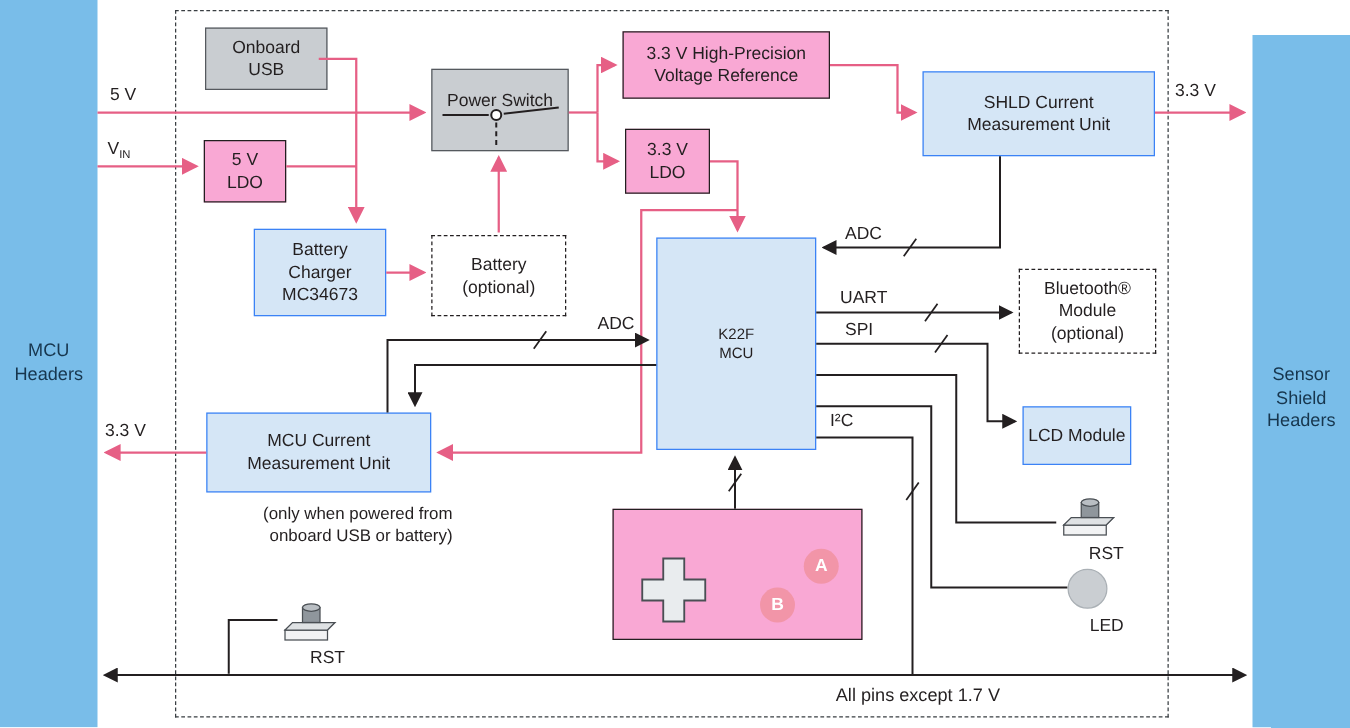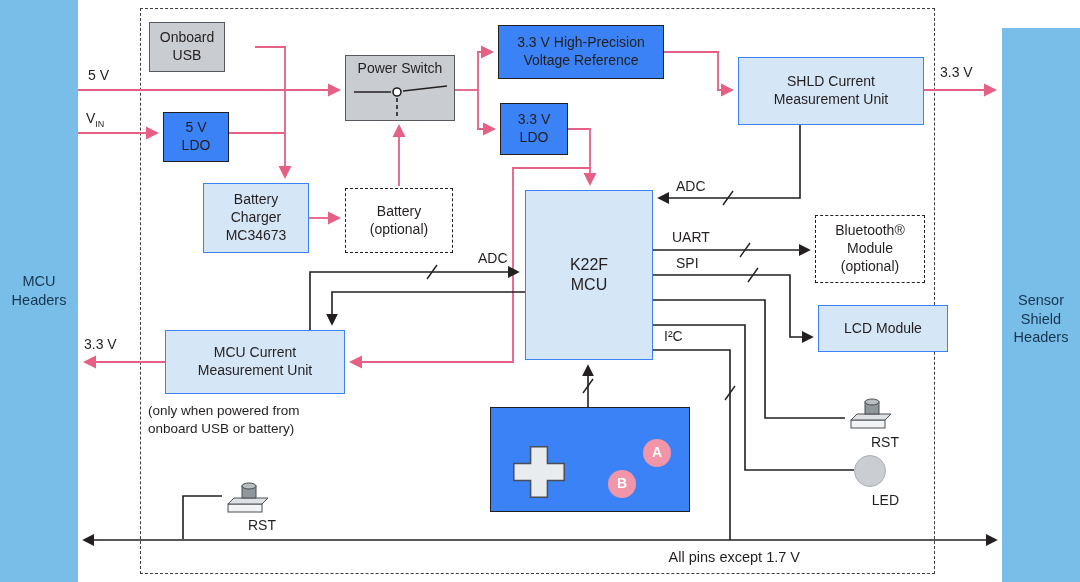--- a/index.html
+++ b/index.html
@@ -9,34 +9,34 @@
        display:flex;align-items:center;justify-content:center;text-align:center;
        white-space:pre-line;font-size:14.5px;color:#17364e;z-index:1;line-height:1.3;}
   #bar-left{left:0;} #bar-right{left:1002px;margin-top:28px;}
   .frame{position:absolute;left:140px;top:8px;width:793px;height:564px;
          border:1.6px dashed #393e42;z-index:0;}
   .box{position:absolute;display:flex;align-items:center;justify-content:center;
        text-align:center;white-space:pre-line;font-size:14px;line-height:1.28;z-index:1;
        color:var(--ink,#231f20);box-sizing:border-box;}
   .blue{background:var(--box-blue,#d5e6f6);border:1px solid #3b82f6;}
   .gray{background:var(--box-gray,#c9cdd1);border:1px solid #55595e;}
-  .white{background:#3b82f6;border:1.5px solid var(--ink,#231f20);}
+  .white{background:#f9a8d4;border:1.5px solid var(--ink,#231f20);}
   .dashedb{background:#fff;border:1.5px dashed var(--ink,#231f20);}
-  .toplabel{align-items:flex-start;padding-top:4px;}
+  .toplabel{align-items:flex-start;padding-top:16px;}
   .lbl{position:absolute;z-index:3;font-size:14px;white-space:nowrap;color:var(--ink,#231f20);}
   .ctr{text-align:right;}
   sub{font-size:9px;}
   .pw{stroke:var(--pink,#e65f85);stroke-width:1.8;fill:none;}
   .bw{stroke:var(--ink,#231f20);stroke-width:1.6;fill:none;}
   .slash line{stroke:var(--ink,#231f20);stroke-width:1.4;}
   .touch-title{position:absolute;top:7px;left:0;width:100%;text-align:center;font-size:14px;}
   .tbtn{position:absolute;width:28px;height:28px;border-radius:50%;
         background:var(--button-pink,#f295a8);color:#fff;font-weight:bold;font-size:14px;
         display:flex;align-items:center;justify-content:center;}
-  .note{font-size:13.5px;text-align:left;white-space:pre-line;line-height:1.3;}
+  .note{font-size:13.5px;text-align:right;white-space:pre-line;line-height:1.3;}
   .ledc{position:absolute;width:30px;height:30px;border-radius:50%;
         background:var(--led-gray,#caced2);border:1px solid #aab0b5;z-index:3;}
   .icon{position:absolute;z-index:3;}
 </style>
 </head>
 <body>
 
 <div id="canvas">
 
   <div class="bar" id="bar-left">
@@ -44,42 +44,42 @@
 Headers</span>
   </div>
   <div class="bar" id="bar-right">
     <span>Sensor
 Shield
 Headers</span>
   </div>
 
   <div class="frame"></div>
 
-  <div class="box gray" style="left:149px;top:22px;width:76px;height:50px">Onboard
+  <div class="box gray" style="left:164px;top:22px;width:98px;height:50px">Onboard
 USB</div>
   <div class="box white" style="left:163px;top:112px;width:66px;height:50px">5 V
 LDO</div>
   <div class="box gray toplabel" style="left:345px;top:55px;width:110px;height:66px">Power Switch</div>
   <div class="box white" style="left:498px;top:25px;width:166px;height:54px">3.3 V High-Precision
 Voltage Reference</div>
   <div class="box white" style="left:500px;top:103px;width:68px;height:52px">3.3 V
 LDO</div>
   <div class="box blue" style="left:738px;top:57px;width:186px;height:68px">SHLD Current
 Measurement Unit</div>
   <div class="box blue" style="left:203px;top:183px;width:106px;height:70px">Battery
 Charger
 MC34673</div>
   <div class="box dashedb" style="left:345px;top:188px;width:108px;height:65px">Battery
 (optional)</div>
-  <div class="box blue" style="left:525px;top:190px;width:128px;height:170px;font-size:16px">K22F
+  <div class="box blue" style="left:525px;top:190px;width:128px;height:170px;font-size:12px">K22F
 MCU</div>
   <div class="box dashedb" style="left:815px;top:215px;width:110px;height:68px">Bluetooth®
 Module
 (optional)</div>
-  <div class="box blue" style="left:818px;top:305px;width:130px;height:47px">LCD Module</div>
+  <div class="box blue" style="left:818px;top:325px;width:87px;height:47px">LCD Module</div>
   <div class="box blue" style="left:165px;top:330px;width:180px;height:64px">MCU Current
 Measurement Unit</div>
   <div class="lbl note" style="left:148px;top:402px;width:214px">(only when powered from
 onboard USB or battery)</div>
 
   <div class="box white" style="left:490px;top:407px;width:200px;height:105px">
     <svg class="icon" style="left:20px;top:36px" width="56" height="56" viewBox="-30 -30 60 60">
       <path d="M-9,-27 L9,-27 L9,-9 L27,-9 L27,9 L9,9 L9,27 L-9,27 L-9,9 L-27,9 L-27,-9 L-9,-9 Z" fill="#e9ecee" stroke="#4a4f54" stroke-width="1.6"></path>
     </svg>
     <div class="tbtn" style="left:152px;top:31px">A</div>

